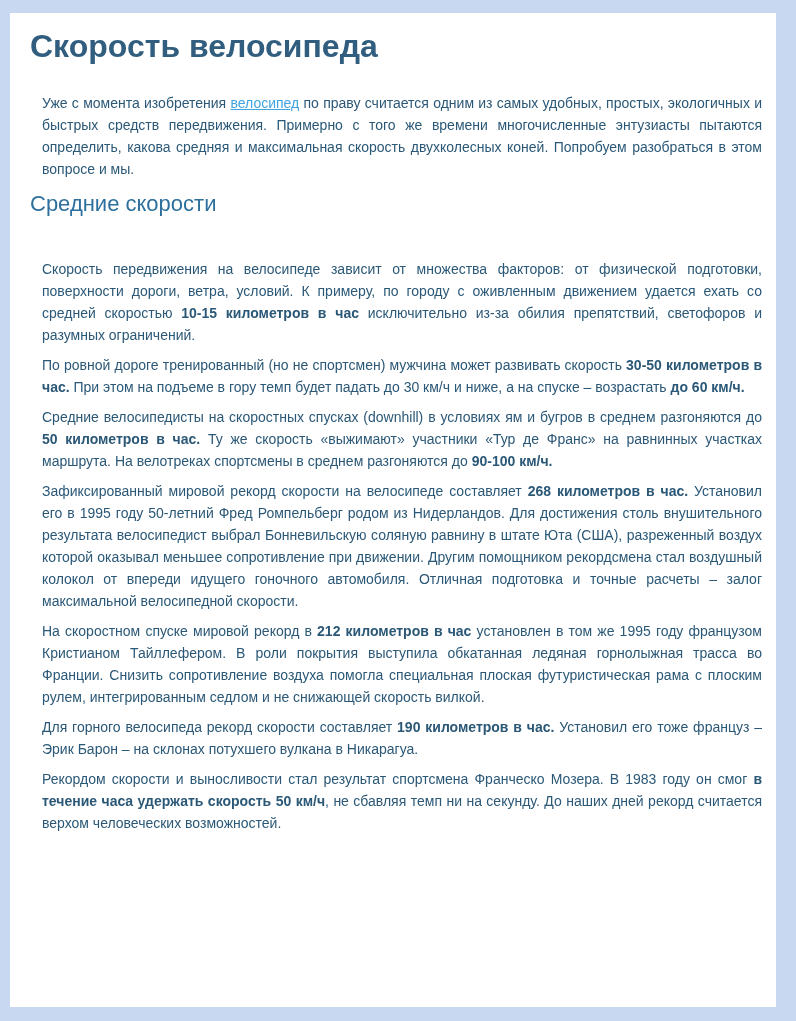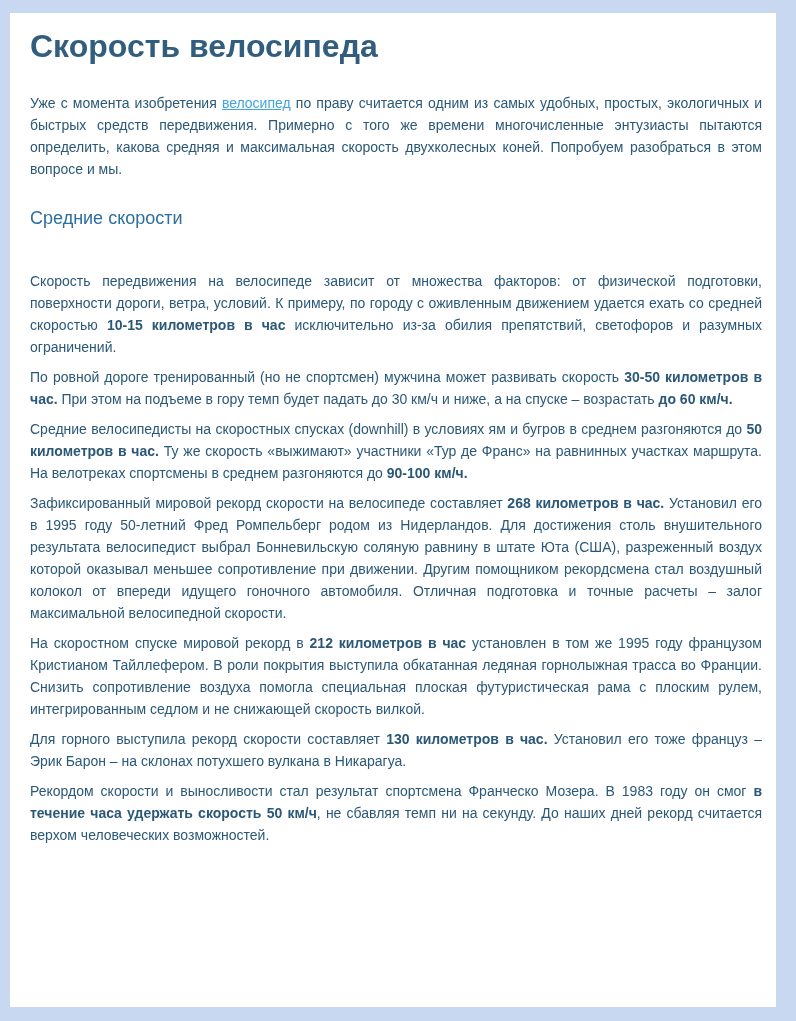--- a/index.html
+++ b/index.html
@@ -23,28 +23,28 @@
     overflow: hidden;
   }
   h1 {
     margin: 0 0 28px 0;
     font-size: 32px;
     line-height: 1.1;
     font-weight: bold;
     color: var(--title-color, #315e7f);
   }
   h2 {
-    margin: 28px 0 40px 0;
-    font-size: 18px;
+    margin: 11px 0 40px 0;
+    font-size: 22px;
     line-height: 1.2;
     font-weight: normal;
     color: var(--heading-color, #2d6f9d);
   }
   p {
-    margin: 0 0 8px 0;
+    margin: 0 0 8px 12px;
     font-size: 14px;
     line-height: 22px;
     text-align: justify;
     color: var(--text-color, #2b5877);
   }
   strong { font-weight: bold; }
   a {
     color: var(--link-color, #41a3e0);
     text-decoration: underline;
     cursor: pointer;
@@ -56,16 +56,16 @@
 <div class="surface">
   <h1>Скорость велосипеда</h1>
   <div id="article-body">
       <p><span>Уже с момента изобретения </span><a href="#">велосипед</a><span> по праву считается одним из самых удобных, простых, экологичных и быстрых средств передвижения. Примерно с того же времени многочисленные энтузиасты пытаются определить, какова средняя и максимальная скорость двухколесных коней. Попробуем разобраться в этом вопросе и мы.</span></p>
       <h2>Средние скорости</h2>
       <p><span>Скорость передвижения на велосипеде зависит от множества факторов: от физической подготовки, поверхности дороги, ветра, условий. К примеру, по городу с оживленным движением удается ехать со средней скоростью </span><strong>10-15 километров в час</strong><span> исключительно из-за обилия препятствий, светофоров и разумных ограничений.</span></p>
       <p><span>По ровной дороге тренированный (но не спортсмен) мужчина может развивать скорость </span><strong>30-50 километров в час.</strong><span> При этом на подъеме в гору темп будет падать до 30 км/ч и ниже, а на спуске – возрастать </span><strong>до 60 км/ч.</strong></p>
       <p><span>Средние велосипедисты на скоростных спусках (downhill) в условиях ям и бугров в среднем разгоняются до </span><strong>50 километров в час.</strong><span> Ту же скорость «выжимают» участники «Тур де Франс» на равнинных участках маршрута. На велотреках спортсмены в среднем разгоняются до </span><strong>90-100 км/ч.</strong></p>
       <p><span>Зафиксированный мировой рекорд скорости на велосипеде составляет </span><strong>268 километров в час.</strong><span> Установил его в 1995 году 50-летний Фред Ромпельберг родом из Нидерландов. Для достижения столь внушительного результата велосипедист выбрал Бонневильскую соляную равнину в штате Юта (США), разреженный воздух которой оказывал меньшее сопротивление при движении. Другим помощником рекордсмена стал воздушный колокол от впереди идущего гоночного автомобиля. Отличная подготовка и точные расчеты – залог максимальной велосипедной скорости.</span></p>
       <p><span>На скоростном спуске мировой рекорд в </span><strong>212 километров в час</strong><span> установлен в том же 1995 году французом Кристианом Тайллефером. В роли покрытия выступила обкатанная ледяная горнолыжная трасса во Франции. Снизить сопротивление воздуха помогла специальная плоская футуристическая рама с плоским рулем, интегрированным седлом и не снижающей скорость вилкой.</span></p>
-      <p><span>Для горного выступила рекорд скорости составляет </span><strong>130 километров в час.</strong><span> Установил его тоже француз – Эрик Барон – на склонах потухшего вулкана в Никарагуа.</span></p>
+      <p><span>Для горного велосипеда рекорд скорости составляет </span><strong>190 километров в час.</strong><span> Установил его тоже француз – Эрик Барон – на склонах потухшего вулкана в Никарагуа.</span></p>
       <p><span>Рекордом скорости и выносливости стал результат спортсмена Франческо Мозера. В 1983 году он смог </span><strong>в течение часа удержать скорость 50 км/ч</strong><span>, не сбавляя темп ни на секунду. До наших дней рекорд считается верхом человеческих возможностей.</span></p>
     </div>
 </div>
 
 </body></html>

